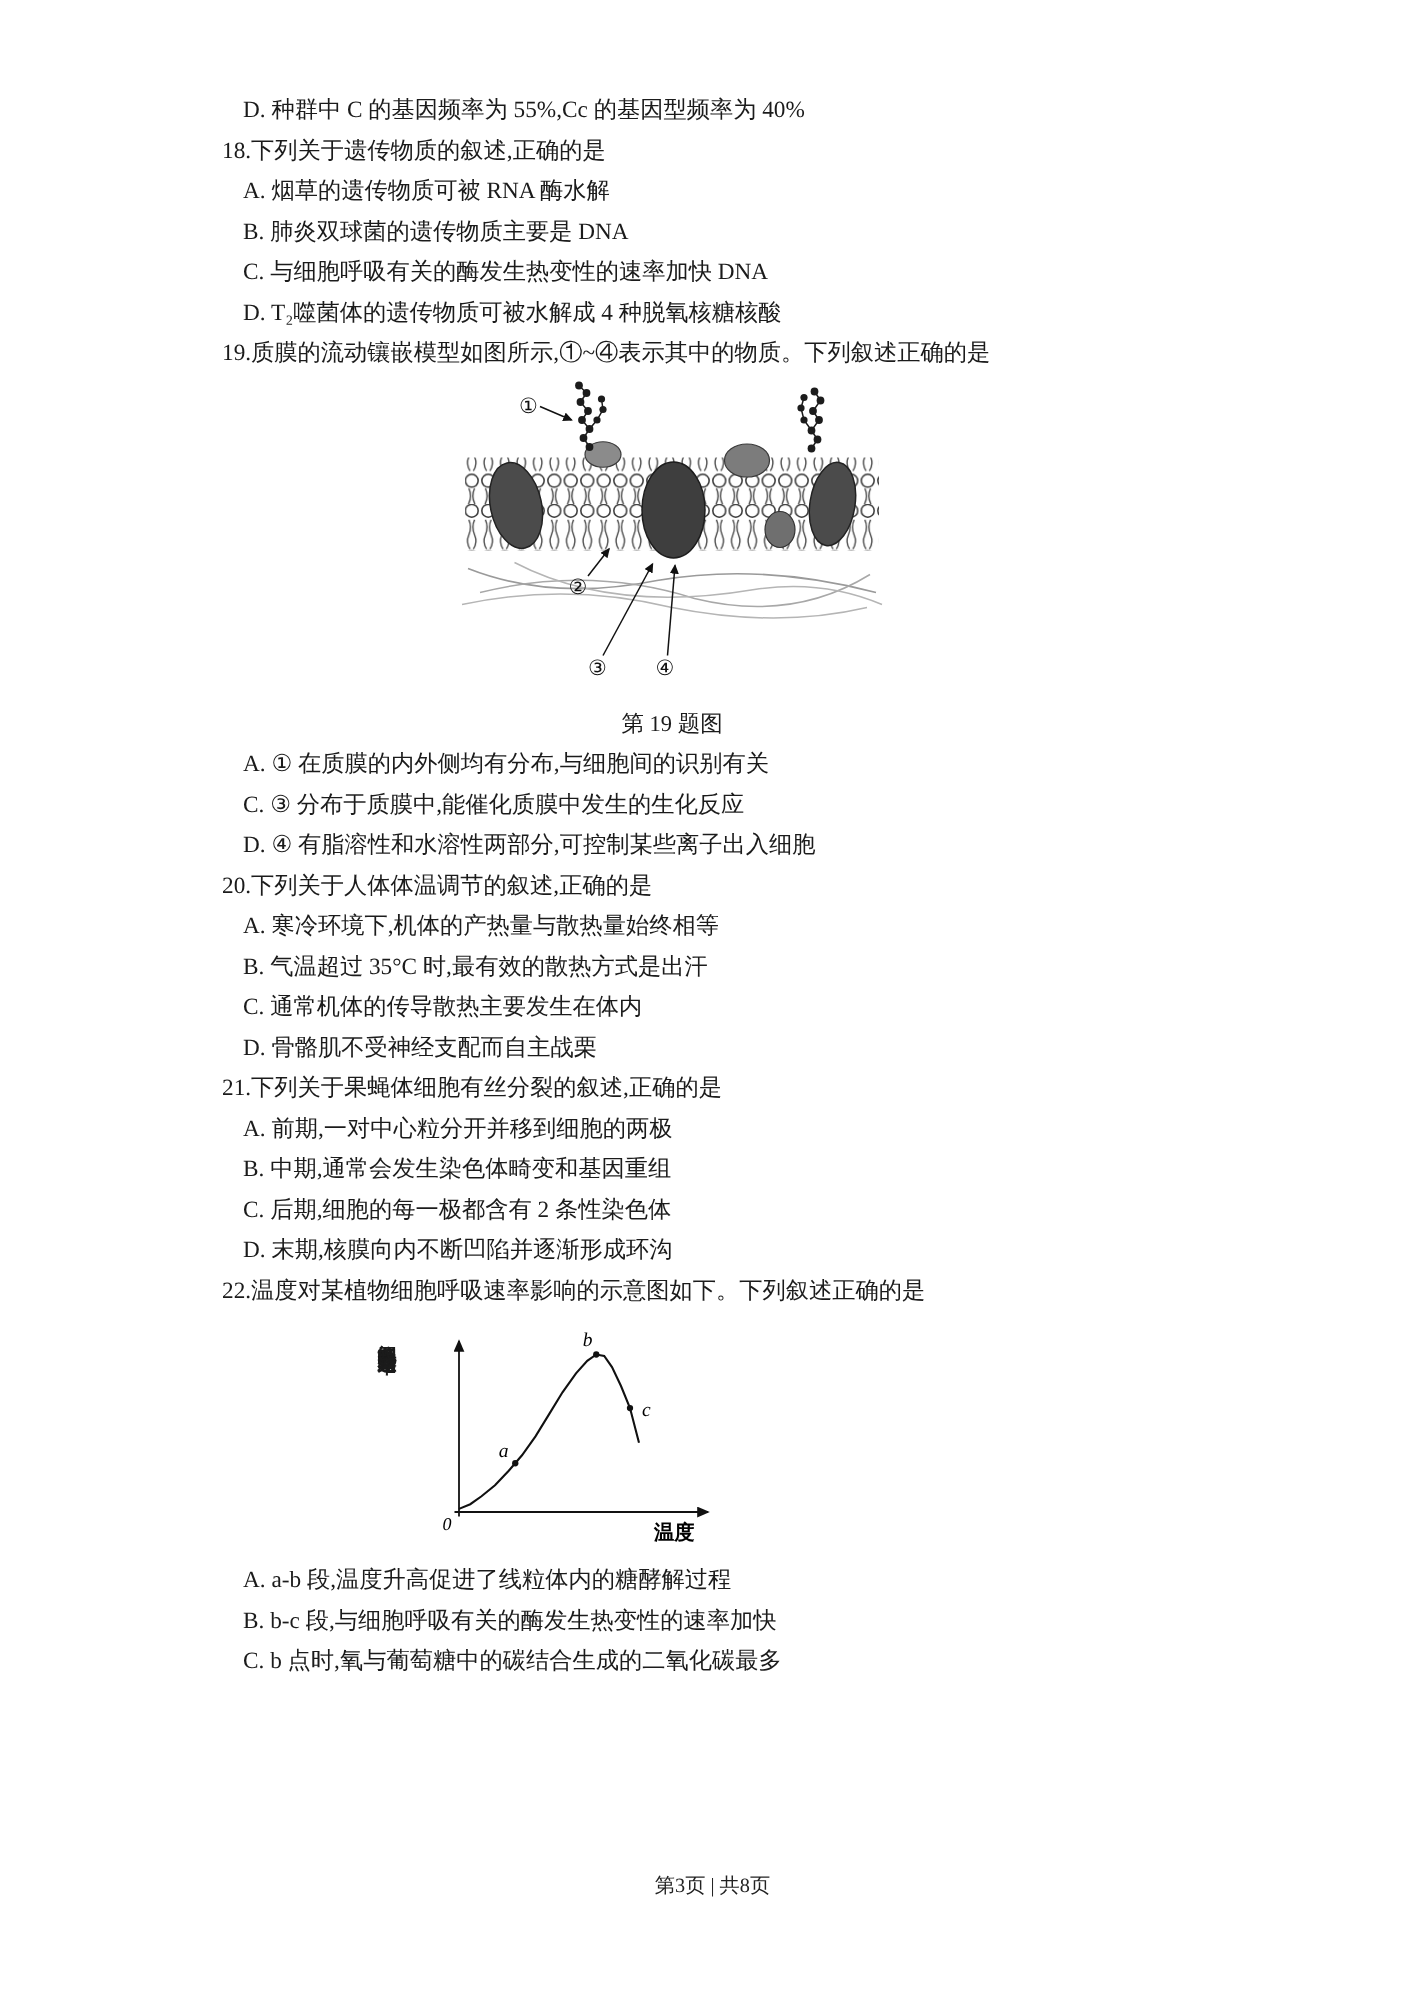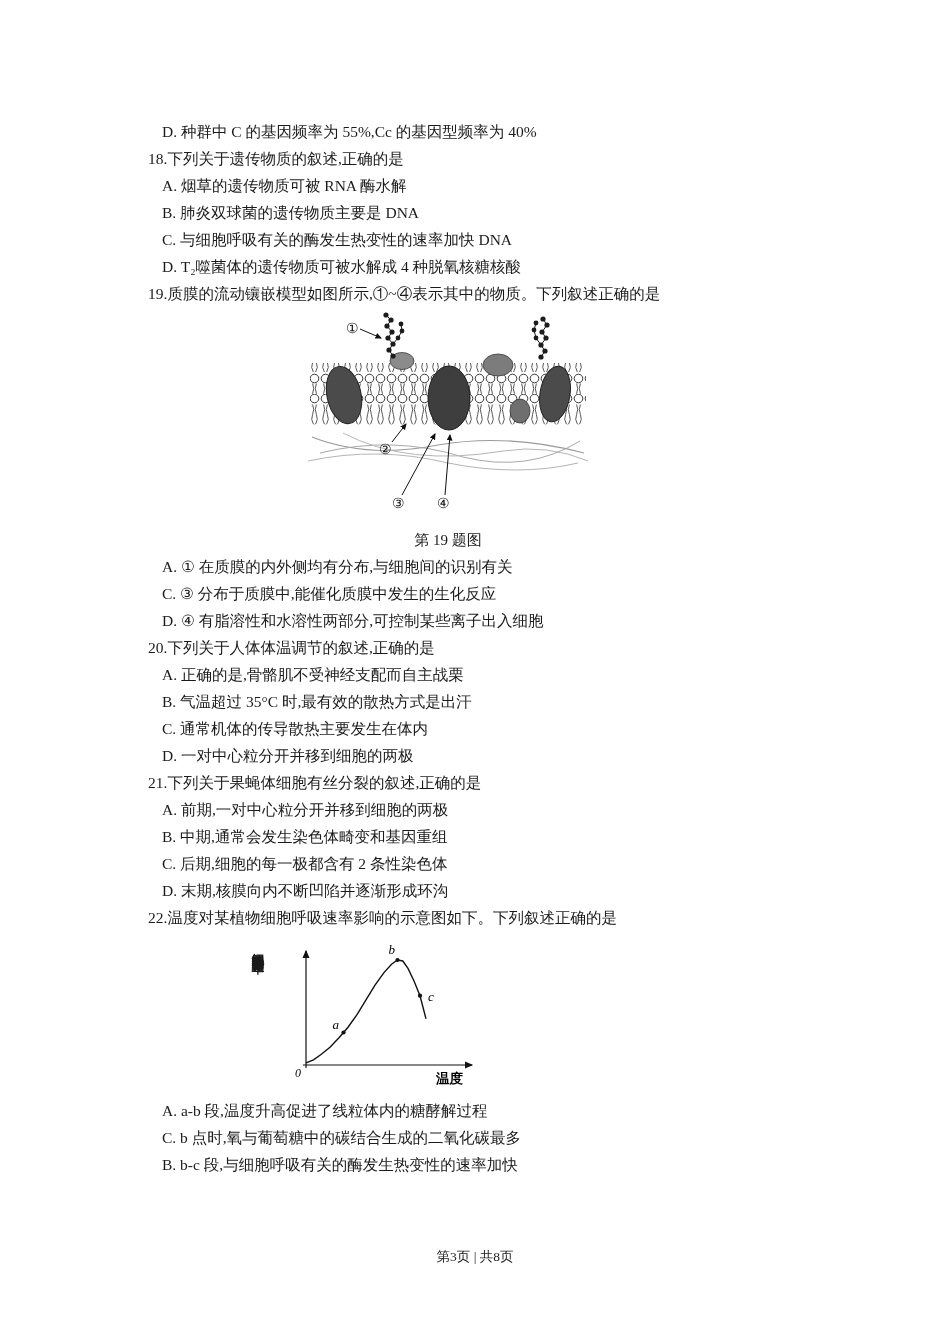--- a/index.html
+++ b/index.html
@@ -2,21 +2,21 @@
 <html><head>
 <meta charset="utf-8">
 <style>
   * { margin:0; padding:0; box-sizing:border-box; }
   html { background:#fff; }
   body {
     width:950px; height:1344px; position:relative; overflow:hidden;
     background:#ffffff; color:#1b1b1b;
     font-family:"Liberation Serif","DejaVu Serif",serif;
   }
-  .content { padding:118px 130px 0 148px; }
+  .content { padding:60px 130px 0 148px; }
   p.line { font-size:15.5px; line-height:27px; white-space:nowrap; }
   p.opt  { padding-left:14px; }
   figure { display:block; }
   .fig19 { margin:4px 0 0 150px; width:300px; }
   .fig19 figcaption, .fig22 figcaption {
     text-align:center; font-size:15px; line-height:26px;
   }
   .fig22 { margin:6px 0 2px 100px; width:240px; }
   .chart-wrap { display:flex; align-items:flex-start; }
   .chart-ylabel {
@@ -130,24 +130,24 @@
       </g>
     </svg>
     <figcaption>第 19 题图</figcaption>
   </figure>
 
   <p class="line opt">A. ① 在质膜的内外侧均有分布,与细胞间的识别有关</p>
   <p class="line opt">C. ③ 分布于质膜中,能催化质膜中发生的生化反应</p>
   <p class="line opt">D. ④ 有脂溶性和水溶性两部分,可控制某些离子出入细胞</p>
 
   <p class="line">20.下列关于人体体温调节的叙述,正确的是</p>
-  <p class="line opt">A. 正确的是,骨骼肌不受神经支配而自主战栗</p>
+  <p class="line opt">A. 寒冷环境下,机体的产热量与散热量始终相等</p>
   <p class="line opt">B. 气温超过 35°C 时,最有效的散热方式是出汗</p>
   <p class="line opt">C. 通常机体的传导散热主要发生在体内</p>
-  <p class="line opt">D. 一对中心粒分开并移到细胞的两极</p>
+  <p class="line opt">D. 骨骼肌不受神经支配而自主战栗</p>
 
   <p class="line">21.下列关于果蝇体细胞有丝分裂的叙述,正确的是</p>
   <p class="line opt">A. 前期,一对中心粒分开并移到细胞的两极</p>
   <p class="line opt">B. 中期,通常会发生染色体畸变和基因重组</p>
   <p class="line opt">C. 后期,细胞的每一极都含有 2 条性染色体</p>
   <p class="line opt">D. 末期,核膜向内不断凹陷并逐渐形成环沟</p>
 
   <p class="line">22.温度对某植物细胞呼吸速率影响的示意图如下。下列叙述正确的是</p>
 
   <figure class="fig22">
@@ -168,18 +168,18 @@
         <text id="lbl-a" class="pt" x="64.5" y="91.5">a</text>
         <text id="lbl-b" class="pt" x="120.5" y="17.0">b</text>
         <text id="lbl-c" class="pt" x="160.0" y="63.7">c</text>
         <text x="27" y="140" font-size="12" font-style="italic">0</text>
         <text x="168" y="146" font-size="13.5" font-weight="bold">温度</text>
       </svg>
     </div>
   </figure>
 
   <p class="line opt">A. a-b 段,温度升高促进了线粒体内的糖酵解过程</p>
+  <p class="line opt">B. b-c 段,与细胞呼吸有关的酶发生热变性的速率加快</p>
   <p class="line opt">C. b 点时,氧与葡萄糖中的碳结合生成的二氧化碳最多</p>
-  <p class="line opt">B. b-c 段,与细胞呼吸有关的酶发生热变性的速率加快</p>
 
 </main>
 
 <footer>第3页 | 共8页</footer>
 
 </body></html>

